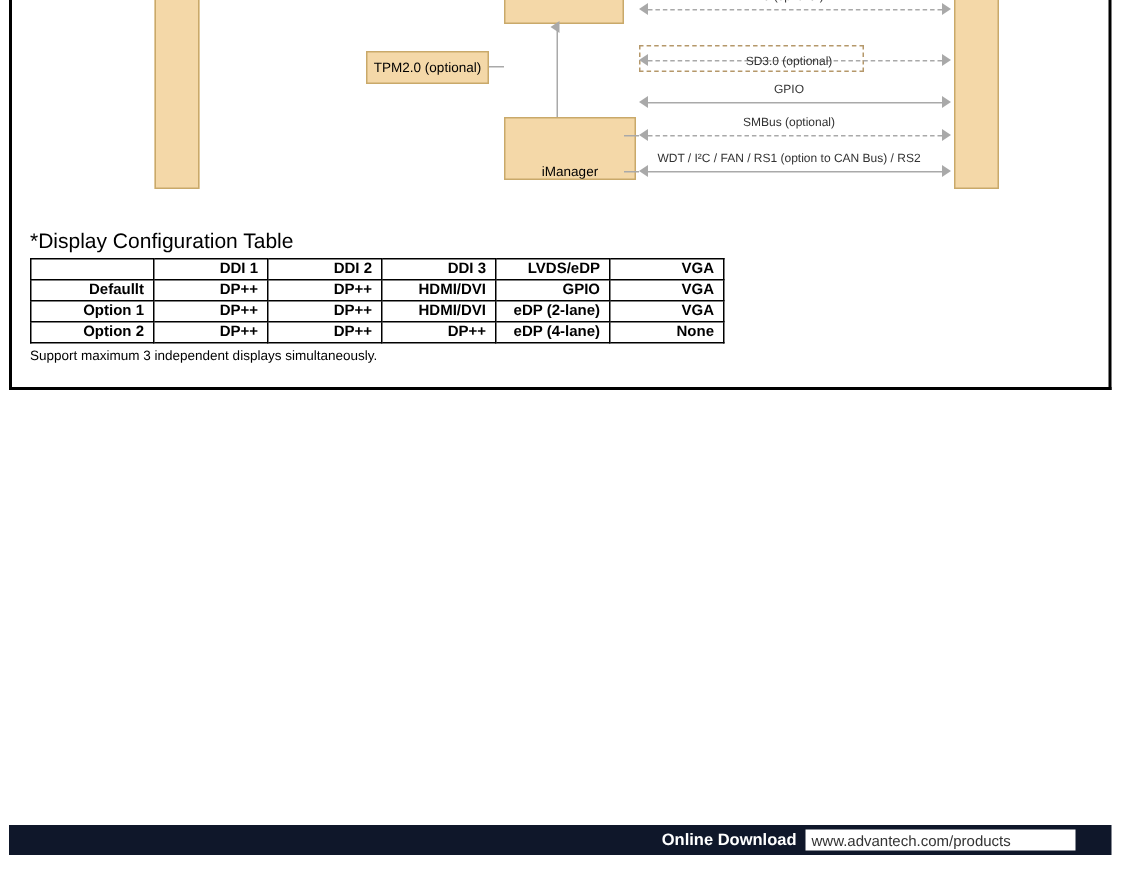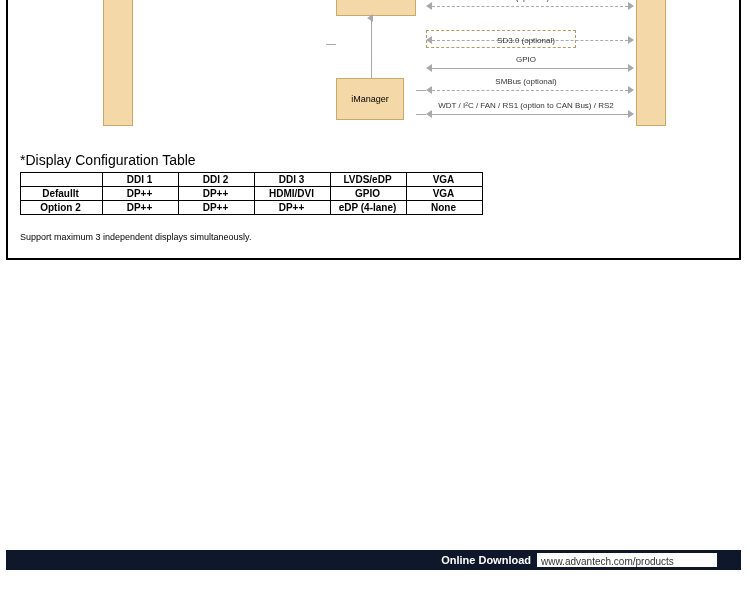--- a/index.html
+++ b/index.html
@@ -41,21 +41,21 @@
   }
   .right-block {
     left: 628px; top: -6px; width: 30px; height: 132px;
     background: #f4d8a8;
     border: 1px solid #c9a96a;
   }
   .tpm {
     left: 236px; top: 34px; width: 82px; height: 22px;
   }
   .imanager {
-    left: 328px; top: 78px; width: 68px; height: 42px;
+    left: 328px; top: 78px; width: 88px; height: 42px; align-items: flex-end;
   }
   .mid-block {
     left: 328px; top: -6px; width: 80px; height: 22px;
     background: #f4d8a8;
   }
   .bus-label {
     position: absolute;
     font-size: 8px;
     color: #333;
     text-align: center;
@@ -103,21 +103,21 @@
     position: absolute;
     left: 12px; top: 172px;
     border-collapse: collapse;
     font-size: 10px;
   }
   .cfg-table td {
     border: 1px solid #000;
     padding: 1px 6px 1px 4px;
     height: 13px;
     min-width: 76px;
-    text-align: center;
+    text-align: right;
     font-weight: bold;
   }
   .cfg-table td.rowhdr {
     min-width: 82px;
   }
   .note {
     position: absolute;
     left: 12px; top: 232px;
     font-size: 9px;
   }
@@ -151,20 +151,23 @@
 </head>
 <body>
 
 <div class="outer-border">
   <div class="diagram">
 
     <div class="block left-block"></div>
     <div class="block right-block"></div>
     <div class="block mid-block"></div>
 
+    <div class="block tpm">
+      <span>TPM2.0 (optional)</span>
+    </div>
     <div class="block imanager">
       <span>iManager</span>
     </div>
 
     <div style="position:absolute; left:318px; top:40px; width:10px; height:8px;">
       <div class="arrow-line-solid" style="left:0; top:4px; width:10px;"></div>
     </div>
     <div style="position:absolute; left:363px; top:16px; width:0; height:62px; border-left:1.5px solid #a9a9a9;"></div>
     <div style="position:absolute; left:359px; top:14px;" class="arrow-head-l"></div>
 
@@ -226,20 +229,28 @@
     </tr>
     <tr>
       <td class="rowhdr">Defaullt</td>
       <td>DP++</td>
       <td>DP++</td>
       <td>HDMI/DVI</td>
       <td>GPIO</td>
       <td>VGA</td>
     </tr>
     <tr>
+      <td class="rowhdr">Option 1</td>
+      <td>DP++</td>
+      <td>DP++</td>
+      <td>HDMI/DVI</td>
+      <td>eDP (2-lane)</td>
+      <td>VGA</td>
+    </tr>
+    <tr>
       <td class="rowhdr">Option 2</td>
       <td>DP++</td>
       <td>DP++</td>
       <td>DP++</td>
       <td>eDP (4-lane)</td>
       <td>None</td>
     </tr>
   </tbody>
     </table>
 

